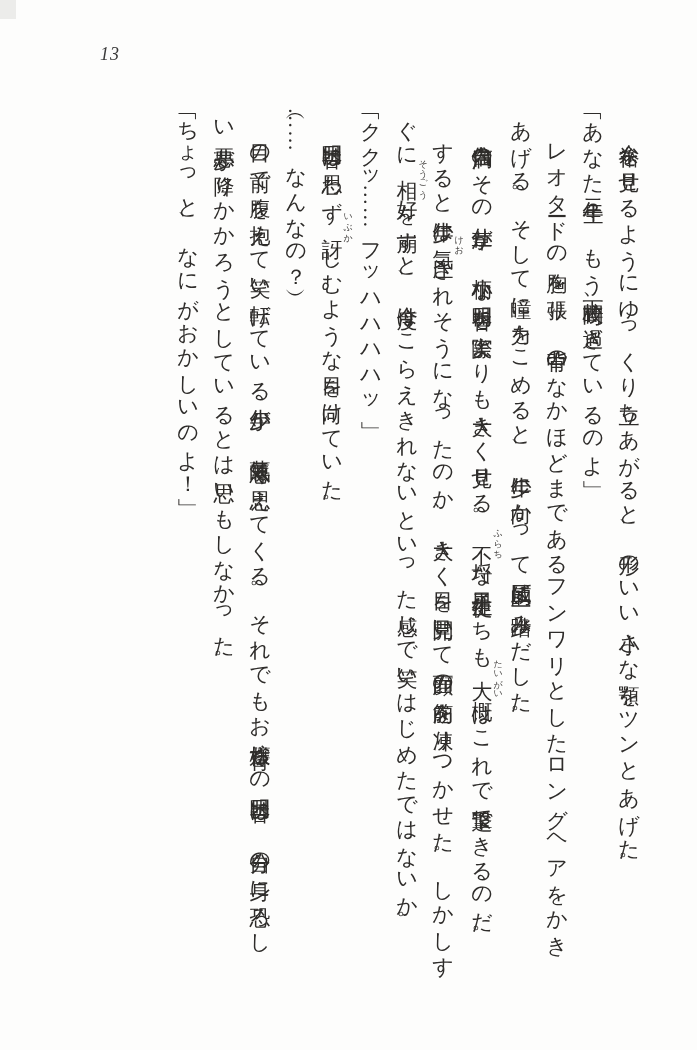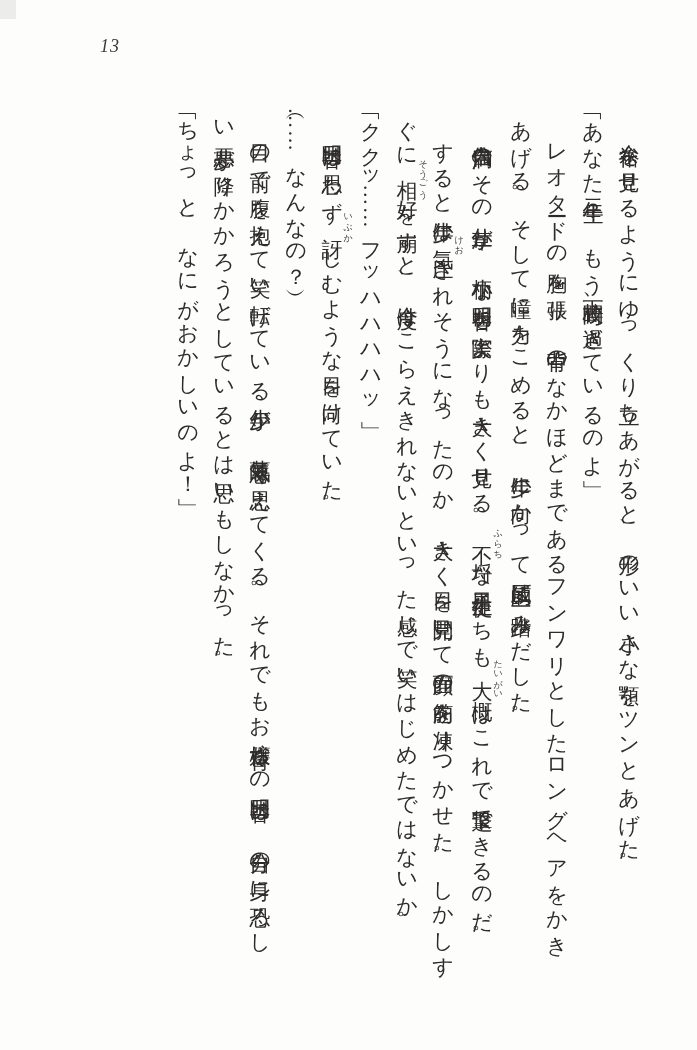--- a/index.html
+++ b/index.html
@@ -18,21 +18,21 @@
   .corner-smudge {
     position: absolute;
     top: 0;
     left: 0;
     width: 16px;
     height: 19px;
     background: #ececea;
   }
   .page-number {
     position: absolute;
-    top: 36px;
+    top: 44px;
     left: 100px;
     font-size: 18px;
     font-style: italic;
     color: #3a3a3a;
     letter-spacing: 1px;
   }
   .text-body {
     position: absolute;
     top: 106px;
     right: 50px;

